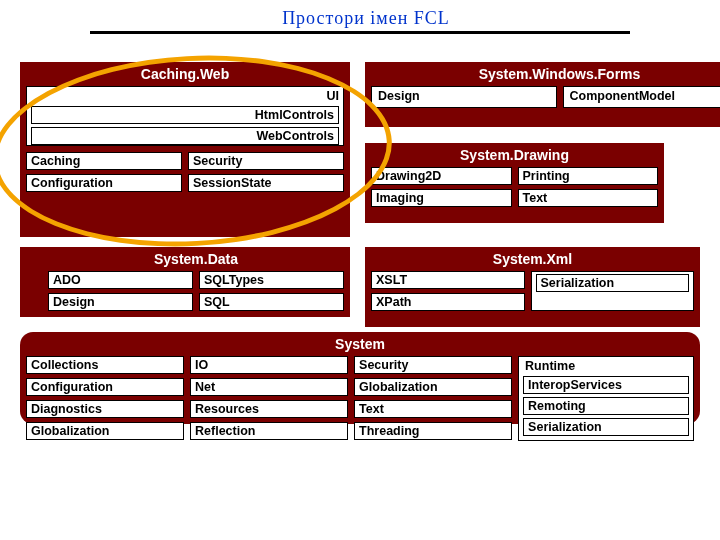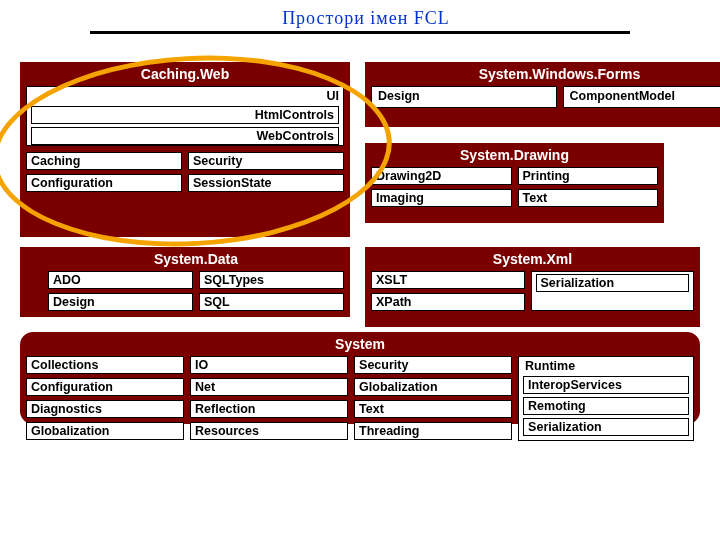--- a/index.html
+++ b/index.html
@@ -176,22 +176,22 @@
     <div class="row">
       <div class="col flex1">
         <div class="item">Collections</div>
         <div class="item">Configuration</div>
         <div class="item">Diagnostics</div>
         <div class="item">Globalization</div>
       </div>
       <div class="col flex1">
         <div class="item">IO</div>
         <div class="item">Net</div>
+        <div class="item">Resources</div>
         <div class="item">Reflection</div>
-        <div class="item">Resources</div>
       </div>
       <div class="col flex1">
         <div class="item">Security</div>
         <div class="item">Globalization</div>
         <div class="item">Text</div>
         <div class="item">Threading</div>
       </div>
       <div class="subpanel" style="flex:1.05;">
         <div class="subpanel-title">Runtime</div>
         <div class="item">InteropServices</div>

